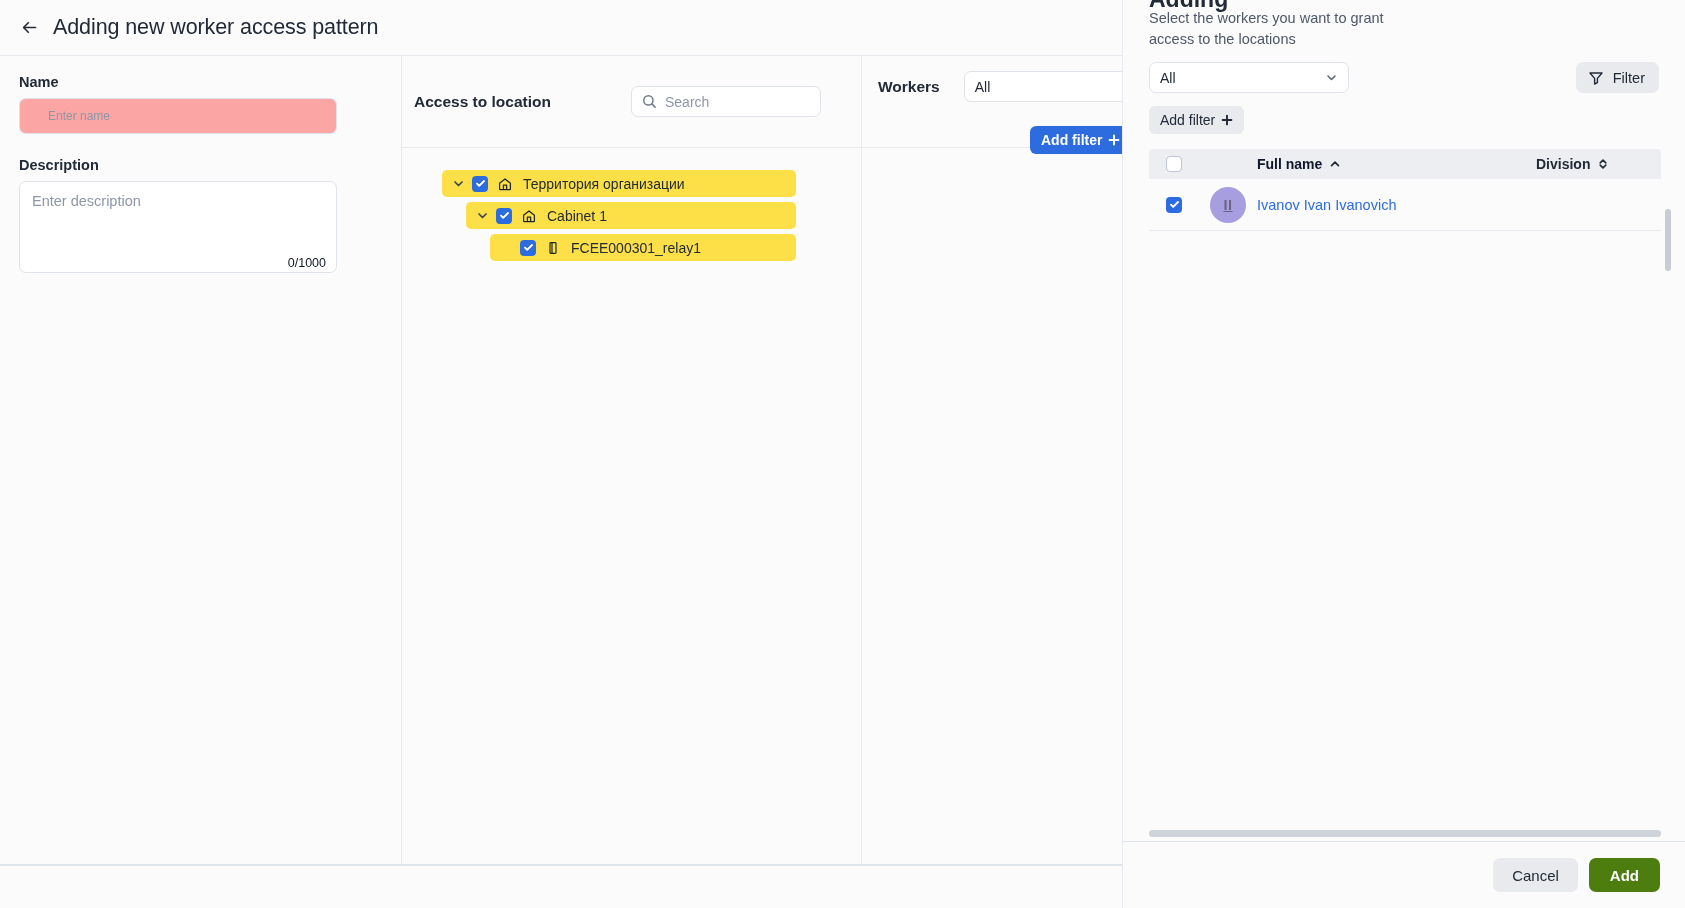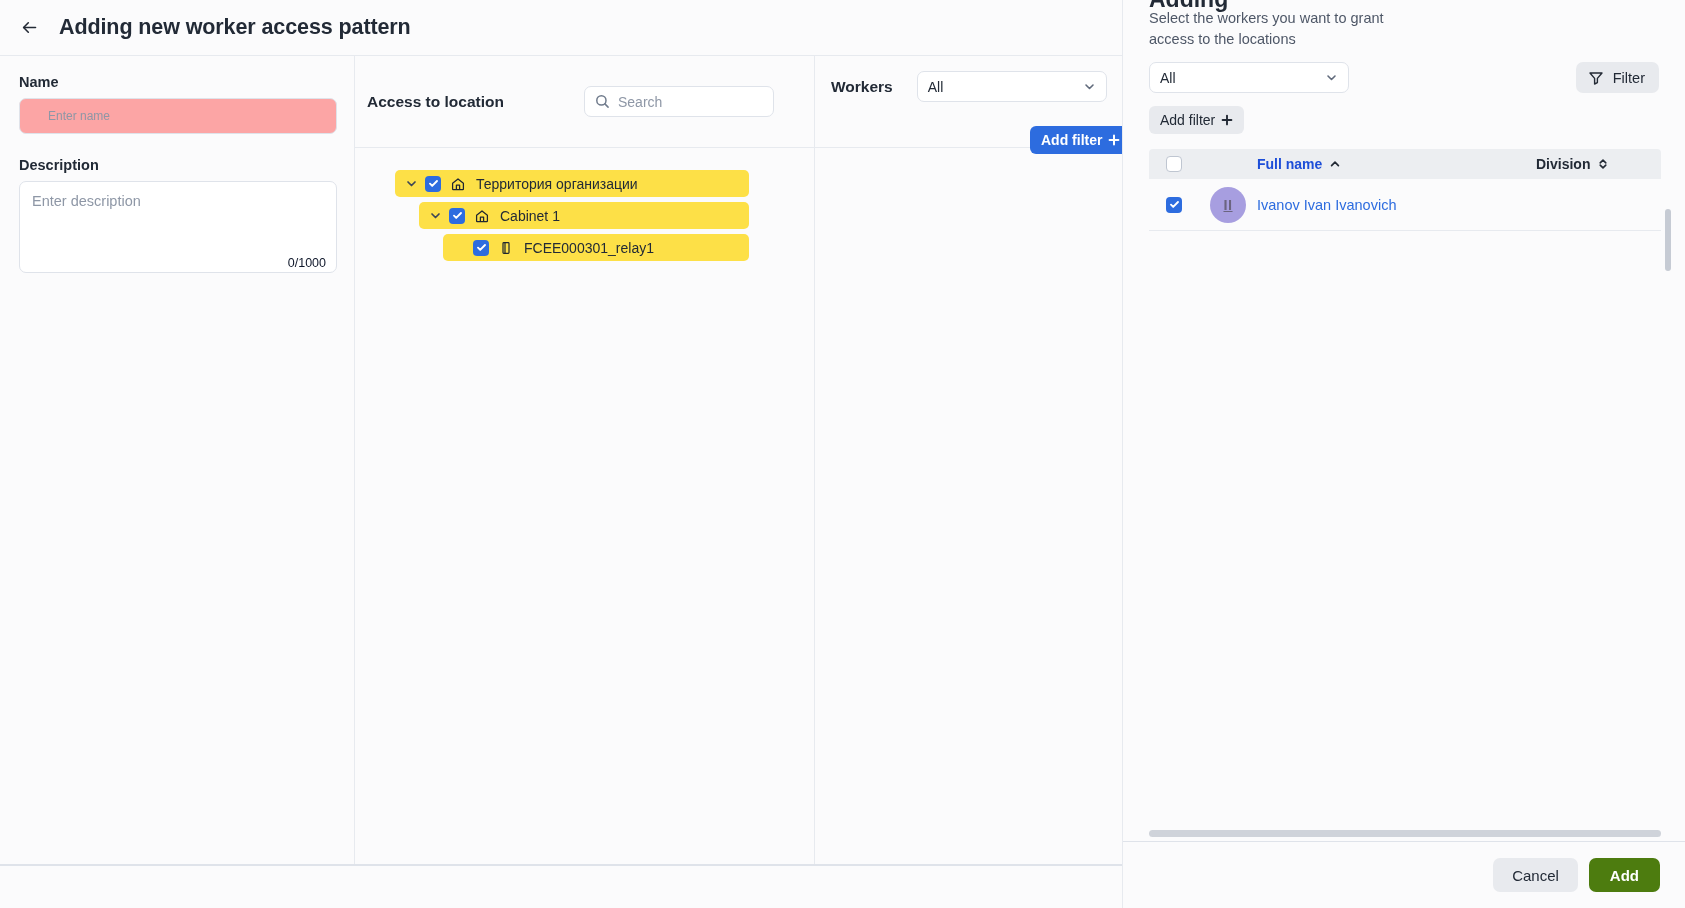--- a/index.html
+++ b/index.html
@@ -19,30 +19,30 @@
     position: absolute; left: 0; top: 0; width: 1685px; height: 56px;
     background: #fbfbfc; display: flex; align-items: center; padding-left: 16px;
     border-bottom: 1px solid #e7eaef;
   }
   .back-btn {
     width: 26px; height: 26px; display: flex; align-items: center; justify-content: center;
     cursor: pointer; color: #232a35;
   }
   .back-btn svg { display: block; }
   .page-title {
-    font-size: 21.5px; font-weight: 700; letter-spacing: -0.1px;
-    margin-left: 17px; color: #222a36; white-space: nowrap;
+    font-size: 21.5px; font-weight: 400; letter-spacing: -0.1px;
+    margin-left: 11px; color: #222a36; white-space: nowrap;
   }
 
   
   .columns {
     position: absolute; left: 0; top: 56px; width: 1685px; height: 808px;
     display: flex; align-items: stretch;
   }
-  .col-left   { width: 355px; border-right: 1px solid #e7eaef; padding: 18px 19px 0 19px; background:#fbfbfc; }
+  .col-left   { width: 402px; border-right: 1px solid #e7eaef; padding: 18px 19px 0 19px; background:#fbfbfc; }
   .col-mid    { width: 460px; border-right: 1px solid #e7eaef; background:#fbfbfc; display:flex; flex-direction:column; }
   .col-right  { flex: 1; background:#fbfbfc; display:flex; flex-direction:column; }
 
   
   .field-label { font-size: 14.5px; font-weight: 700; color: #222a36; margin-bottom: 8px; }
   .text-input {
     width: 318px; height: 36px; border: 1px solid #dfe3ea; border-radius: 7px;
     background: #fca5a5; padding: 0 28px; font-size: 12px; color: #222a36;
     font-family: "Liberation Sans", sans-serif; outline: none;
   }
@@ -152,21 +152,21 @@
   .table-wrap {
     position: absolute; left: 26px; top: 149px; width: 512px; height: 645px;
   }
   .thead {
     display: flex; align-items: center; height: 30px; background: #eceef1;
     border-radius: 4px 4px 0 0;
   }
   .th-cb { width: 50px; display: flex; align-items: center; justify-content: center; }
   .cb-outline { width: 16px; height: 16px; border: 1.5px solid #bfc6d1; border-radius: 4px; background: #fff; cursor:pointer; }
   .th-avatar { width: 58px; }
-  .th-name { flex: 1; display: flex; align-items: center; gap: 7px; font-size: 14px; font-weight: 700; color: #1d4ed8; cursor: pointer; }
+  .th-name { flex: 1; display: flex; align-items: center; gap: 7px; font-size: 14px; font-weight: 700; color: #0f172a; cursor: pointer; }
   .th-div { width: 125px; display: flex; align-items: center; justify-content: flex-start; gap: 7px;
             font-size: 14px; font-weight: 700; color: #222a36; cursor: pointer; }
   .tbody { position: relative; }
   .trow {
     display: flex; align-items: center; height: 52px; background: #fbfbfc;
     border-bottom: 1px solid #e7eaef;
   }
   .td-cb { width: 50px; display: flex; align-items: center; justify-content: center; }
   .td-avatar { width: 58px; display: flex; align-items: center; justify-content: center; }
   .avatar {

